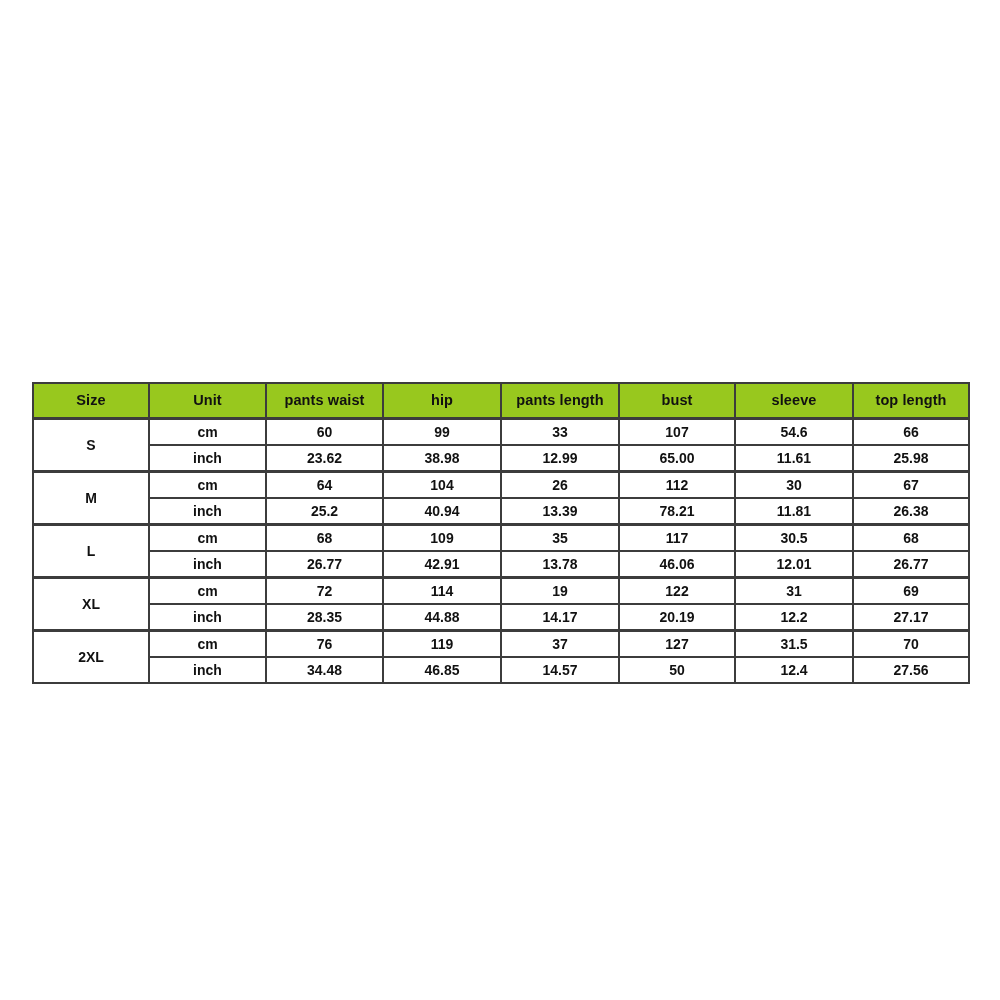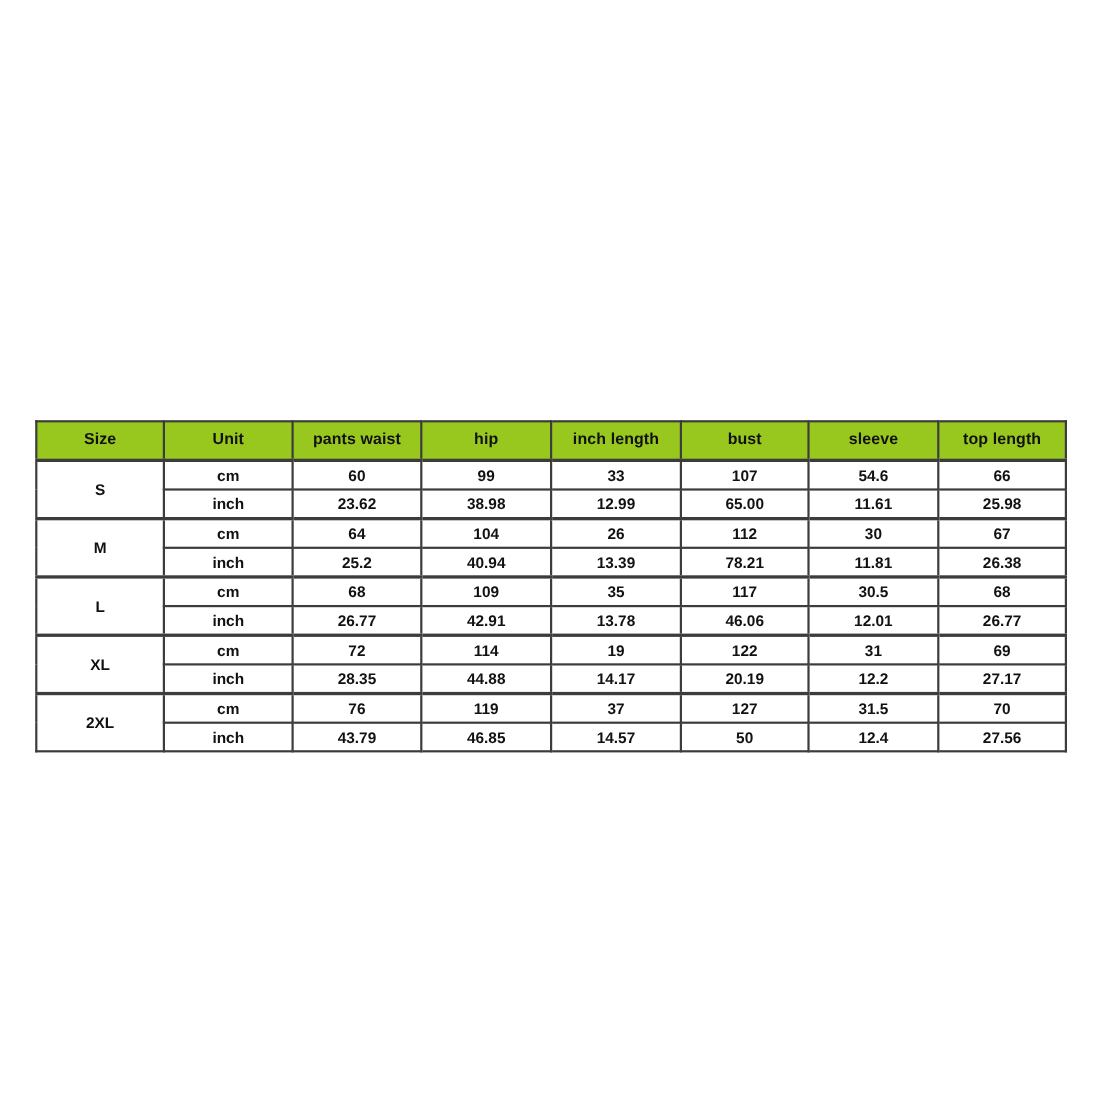--- a/index.html
+++ b/index.html
@@ -86,21 +86,21 @@
         <col class="c-bust">
         <col class="c-sleeve">
         <col class="c-tlength">
     </colgroup>
     <thead>
       <tr>
         <th>Size</th>
         <th>Unit</th>
         <th>pants waist</th>
         <th>hip</th>
-        <th>inch length</th>
+        <th>pants length</th>
         <th>bust</th>
         <th>sleeve</th>
         <th>top length</th>
       </tr>
     </thead>
     <tbody>
 
       <tr class="group-start">
         <td class="size-cell" rowspan="2">S</td>
         <td>cm</td>
@@ -186,21 +186,21 @@
         <td>cm</td>
         <td>76</td>
         <td>119</td>
         <td>37</td>
         <td>127</td>
         <td>31.5</td>
         <td>70</td>
       </tr>
       <tr>
         <td>inch</td>
-        <td>43.79</td>
+        <td>34.48</td>
         <td>46.85</td>
         <td>14.57</td>
         <td>50</td>
         <td>12.4</td>
         <td>27.56</td>
       </tr>
 
     </tbody>
   </table>
 </div>

